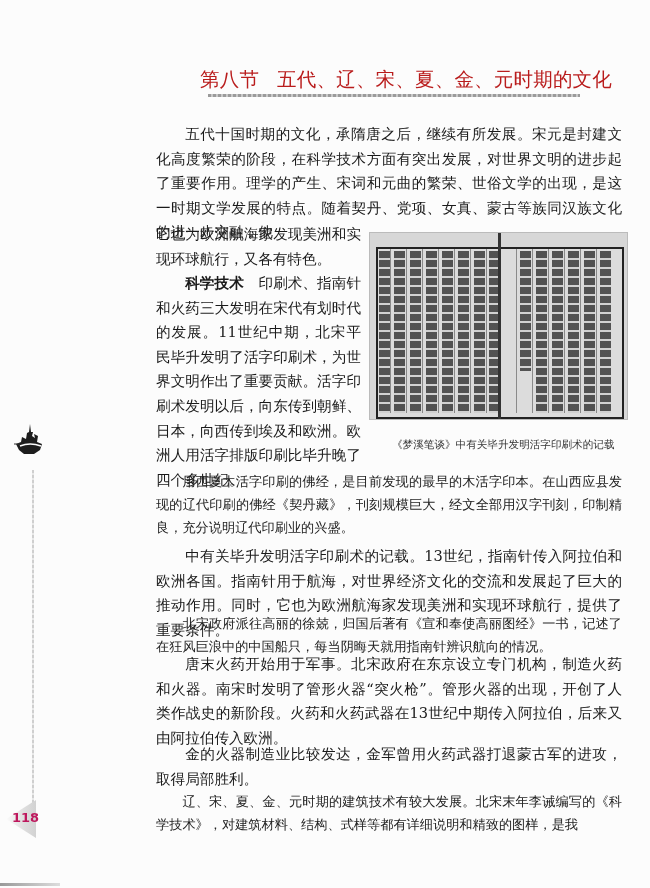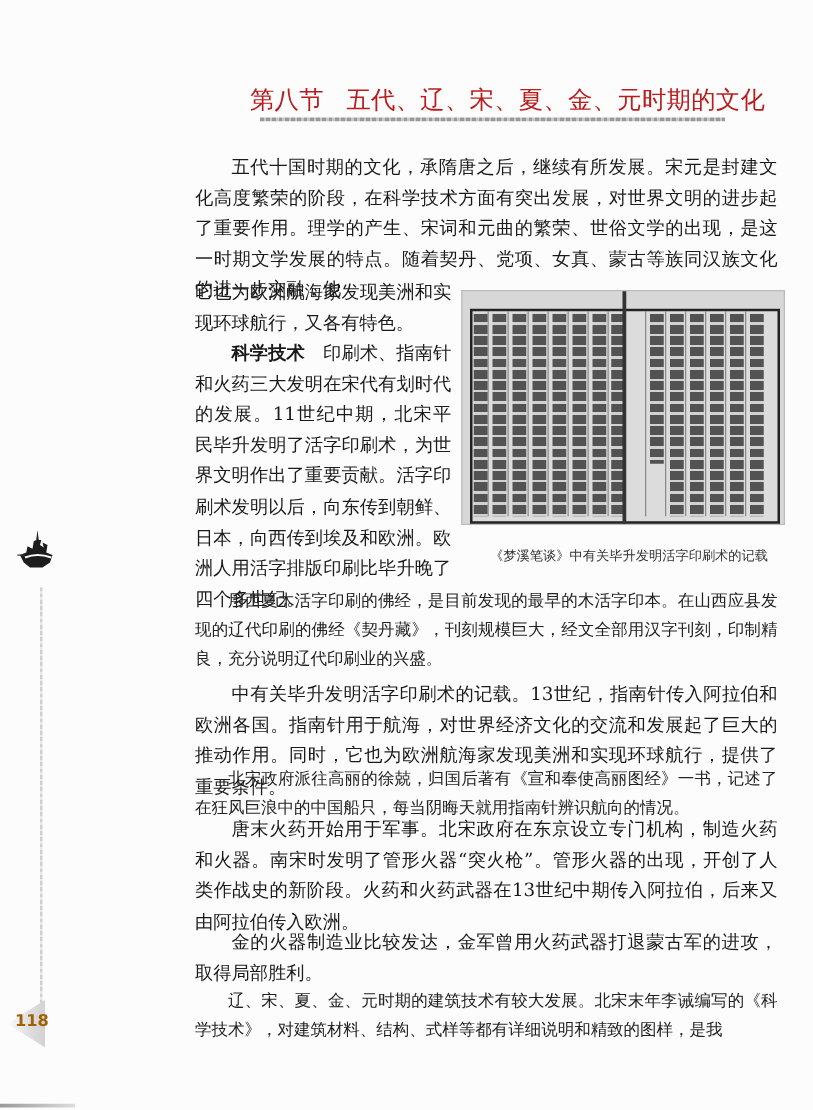--- a/index.html
+++ b/index.html
@@ -66,21 +66,21 @@
     background: repeating-linear-gradient(180deg, #cfcfcf 0 3px, #e8e8e8 3px 5px);
   }
   .pageno-tab {
     position: absolute; left: 6px; top: 800px; width: 30px; height: 38px;
     background: linear-gradient(90deg, #fcfcfc 0, #dedede 60%, #d2d2d2 100%);
     clip-path: polygon(100% 0, 100% 100%, 0 50%);
   }
   .pageno {
     position: absolute; left: 12px; top: 810px;
     font-family: "DejaVu Sans", "Liberation Sans", sans-serif;
-    font-size: 13px; font-weight: bold; color: #a16207;
+    font-size: 13px; font-weight: bold; color: #be185d;
   }
   .bottom-smudge {
     position: absolute; left: 0; top: 883px; width: 60px; height: 3px;
     background: linear-gradient(90deg, #999, #bbb, #ddd);
   }
 </style>
 </head>
 <body>
 
 <div class="title">

